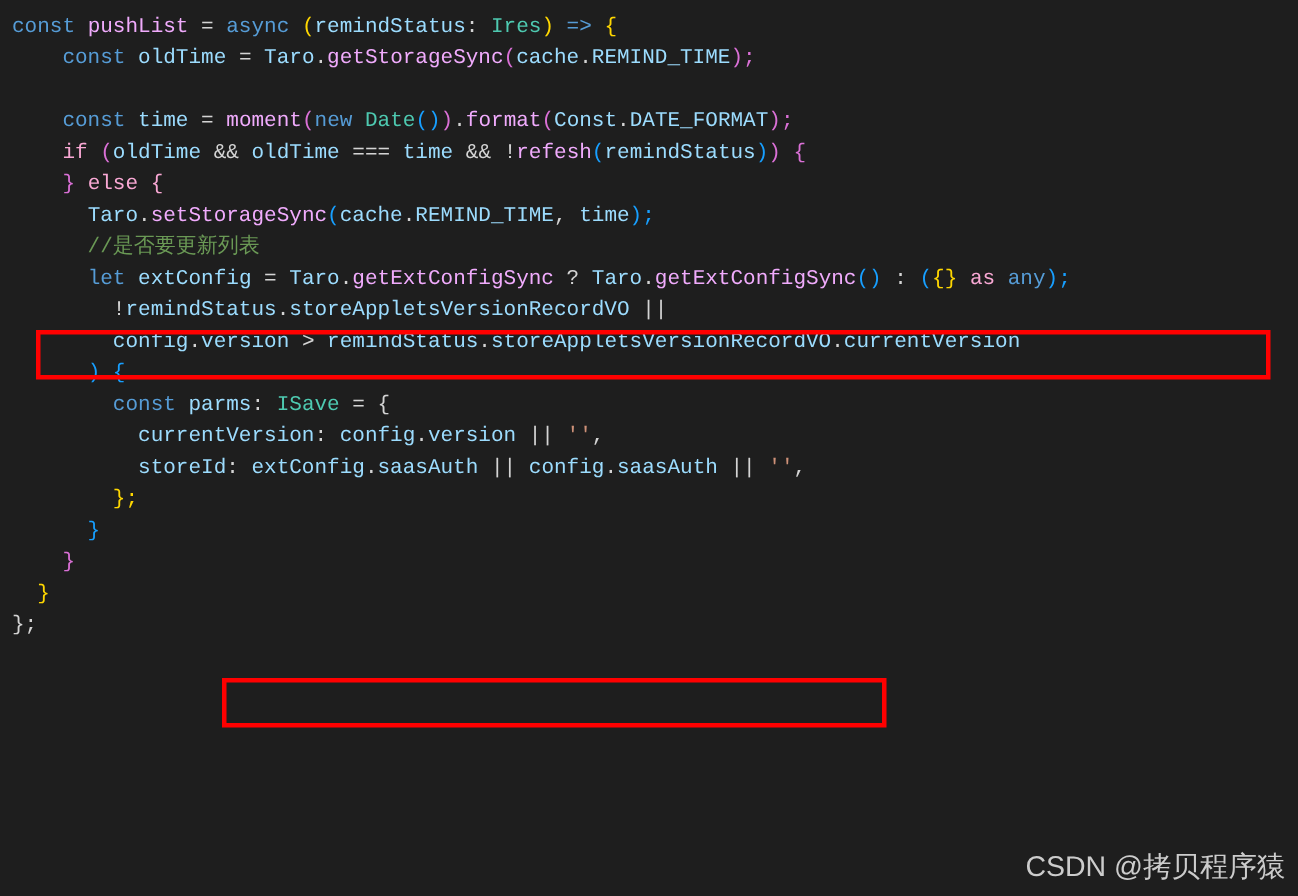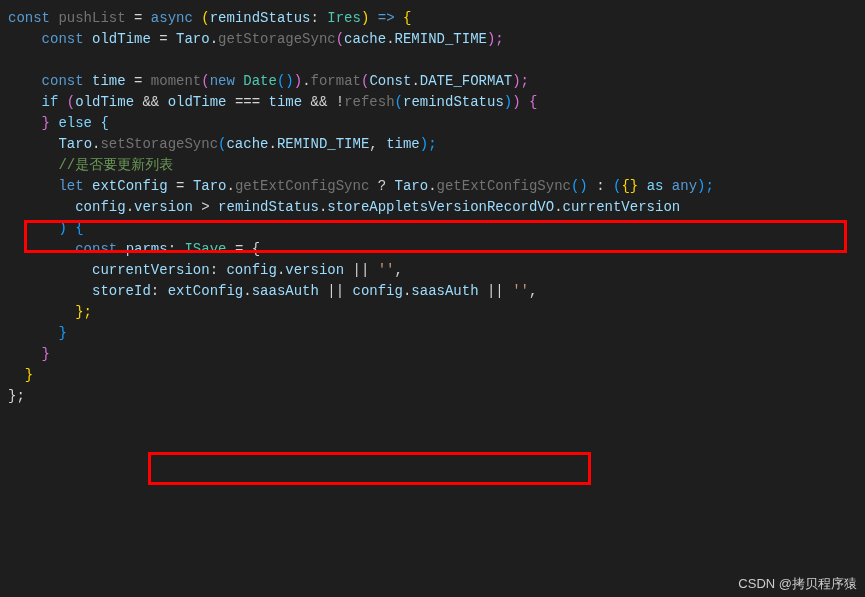--- a/index.html
+++ b/index.html
@@ -13,22 +13,22 @@
       height: 597px;
       overflow: hidden;
       position: relative;
       padding: 8px 0 0 8px;
     }
     .code-line {
       white-space: pre;
       min-height: 21px;
     }
     .kw-blue { color: #569cd6; }
-    .kw-purple { color: #7dd3fc; text-align: center; }
-    .fn-yellow { color: #737373; font-family: Liberation Mono, monospace; }
+    .kw-purple { color: #f9a8d4; text-align: center; }
+    .fn-yellow { color: #f0abfc; font-family: Liberation Mono, monospace; }
     .var-lightblue { color: #9cdcfe; }
     .type-teal { color: #4ec9b0; text-align: center; }
     .str-orange { color: #ce9178; }
     .comment { color: #6a9955; }
     .paren-gold { color: #ffd700; }
     .paren-pink { color: #da70d6; }
     .paren-blue { color: #179fff; }
     .white { color: #d4d4d4; }
     .highlight-box1 {
       position: absolute;
@@ -46,37 +46,38 @@
       left: 148px;
       width: 443px;
       height: 33px;
       pointer-events: none;
     }
     .watermark {
       position: absolute;
       bottom: 4px;
       right: 8px;
       color: #cccccc;
-      font-size: 13px;
+      font-size: 19px;
       font-family: sans-serif;
     }
   </style>
 </head>
 <body>
 
 <div>
 <div class="code-line"><span class="kw-blue">const</span><span class="fn-yellow"> pushList </span><span class="white">= </span><span class="kw-blue">async</span><span class="paren-gold"> (</span><span class="var-lightblue">remindStatus</span><span class="white">: </span><span class="type-teal">Ires</span><span class="paren-gold">) </span><span class="kw-blue">=&gt;</span><span class="paren-gold"> {</span></div>
 <div class="code-line"><span>    </span><span class="kw-blue">const</span><span class="var-lightblue"> oldTime </span><span class="white">= </span><span class="var-lightblue">Taro</span><span class="white">.</span><span class="fn-yellow">getStorageSync</span><span class="paren-pink">(</span><span class="var-lightblue">cache</span><span class="white">.</span><span class="var-lightblue">REMIND_TIME</span><span class="paren-pink">);</span></div>
 <div class="code-line"> </div>
 <div class="code-line"><span>    </span><span class="kw-blue">const</span><span class="var-lightblue"> time </span><span class="white">= </span><span class="fn-yellow">moment</span><span class="paren-pink">(</span><span class="kw-blue">new</span><span> </span><span class="type-teal">Date</span><span class="paren-blue">()</span><span class="paren-pink">)</span><span class="white">.</span><span class="fn-yellow">format</span><span class="paren-pink">(</span><span class="var-lightblue">Const</span><span class="white">.</span><span class="var-lightblue">DATE_FORMAT</span><span class="paren-pink">);</span></div>
 <div class="code-line"><span>    </span><span class="kw-purple">if</span><span> </span><span class="paren-pink">(</span><span class="var-lightblue">oldTime </span><span class="white">&amp;&amp;</span><span class="var-lightblue"> oldTime </span><span class="white">===</span><span class="var-lightblue"> time </span><span class="white">&amp;&amp;</span><span> </span><span class="white">!</span><span class="fn-yellow">refesh</span><span class="paren-blue">(</span><span class="var-lightblue">remindStatus</span><span class="paren-blue">)</span><span class="paren-pink">) {</span></div>
 <div class="code-line"><span>    </span><span class="paren-pink">}</span><span class="kw-purple"> else {</span></div>
 <div class="code-line"><span>      </span><span class="var-lightblue">Taro</span><span class="white">.</span><span class="fn-yellow">setStorageSync</span><span class="paren-blue">(</span><span class="var-lightblue">cache</span><span class="white">.</span><span class="var-lightblue">REMIND_TIME</span><span class="white">, </span><span class="var-lightblue">time</span><span class="paren-blue">);</span></div>
 <div class="code-line"><span class="comment">      //是否要更新列表</span></div>
 <div class="code-line"><span>      </span><span class="kw-blue">let</span><span class="var-lightblue"> extConfig </span><span class="white">= </span><span class="var-lightblue">Taro</span><span class="white">.</span><span class="fn-yellow">getExtConfigSync</span><span> </span><span class="white">? </span><span class="var-lightblue">Taro</span><span class="white">.</span><span class="fn-yellow">getExtConfigSync</span><span class="paren-blue">() </span><span class="white">: </span><span class="paren-blue">(</span><span class="paren-gold">{} </span><span class="kw-purple">as</span><span> </span><span class="kw-blue">any</span><span class="paren-blue">);</span></div>
+<div class="code-line"><span>        </span><span class="white">!</span><span class="var-lightblue">remindStatus</span><span class="white">.</span><span class="var-lightblue">storeAppletsVersionRecordVO</span><span class="white"> ||</span></div>
 <div class="code-line"><span>        </span><span class="var-lightblue">config</span><span class="white">.</span><span class="var-lightblue">version </span><span class="white">&gt; </span><span class="var-lightblue">remindStatus</span><span class="white">.</span><span class="var-lightblue">storeAppletsVersionRecordVO</span><span class="white">.</span><span class="var-lightblue">currentVersion</span></div>
 <div class="code-line"><span>      </span><span class="paren-blue">) {</span></div>
 <div class="code-line"><span>        </span><span class="kw-blue">const</span><span class="var-lightblue"> parms</span><span class="white">: </span><span class="type-teal">ISave</span><span class="white"> = {</span></div>
 <div class="code-line"><span>          </span><span class="var-lightblue">currentVersion</span><span class="white">: </span><span class="var-lightblue">config</span><span class="white">.</span><span class="var-lightblue">version </span><span class="white">|| </span><span class="str-orange">''</span><span class="white">,</span></div>
 <div class="code-line"><span>          </span><span class="var-lightblue">storeId</span><span class="white">: </span><span class="var-lightblue">extConfig</span><span class="white">.</span><span class="var-lightblue">saasAuth </span><span class="white">|| </span><span class="var-lightblue">config</span><span class="white">.</span><span class="var-lightblue">saasAuth </span><span class="white">|| </span><span class="str-orange">''</span><span class="white">,</span></div>
 <div class="code-line"><span>        </span><span class="paren-gold">};</span></div>
 <div class="code-line"><span class="paren-blue">      }</span></div>
 <div class="code-line"><span class="paren-pink">    }</span></div>
 <div class="code-line"><span class="paren-gold">  }</span></div>
 <div class="code-line"><span class="white">};</span></div>

